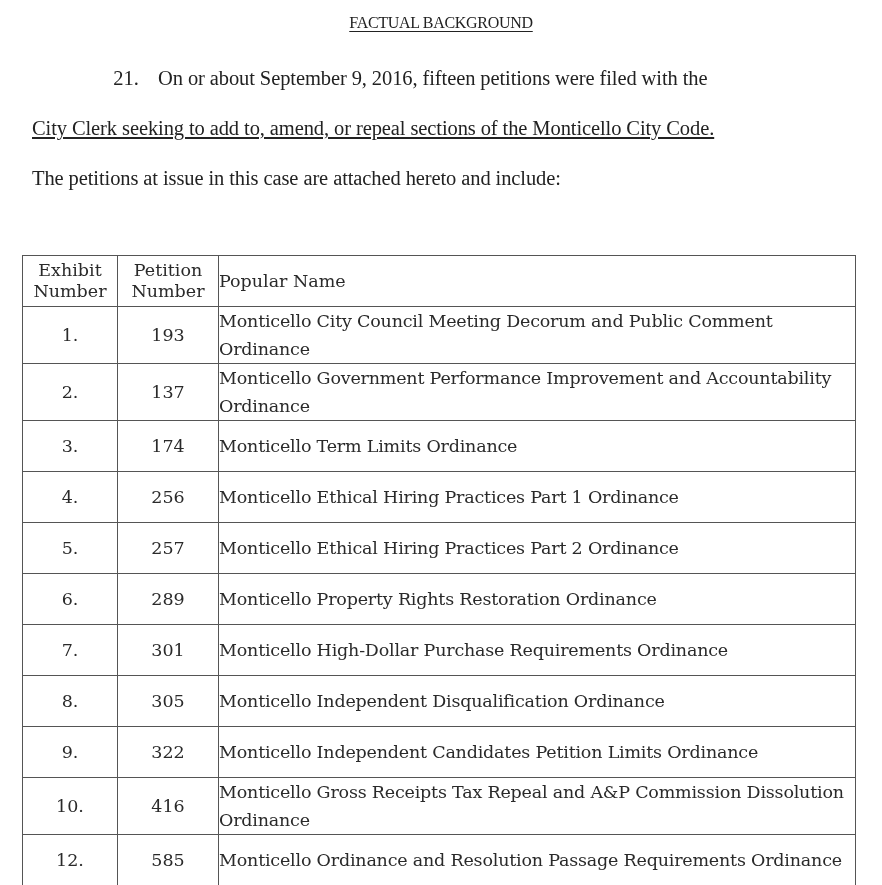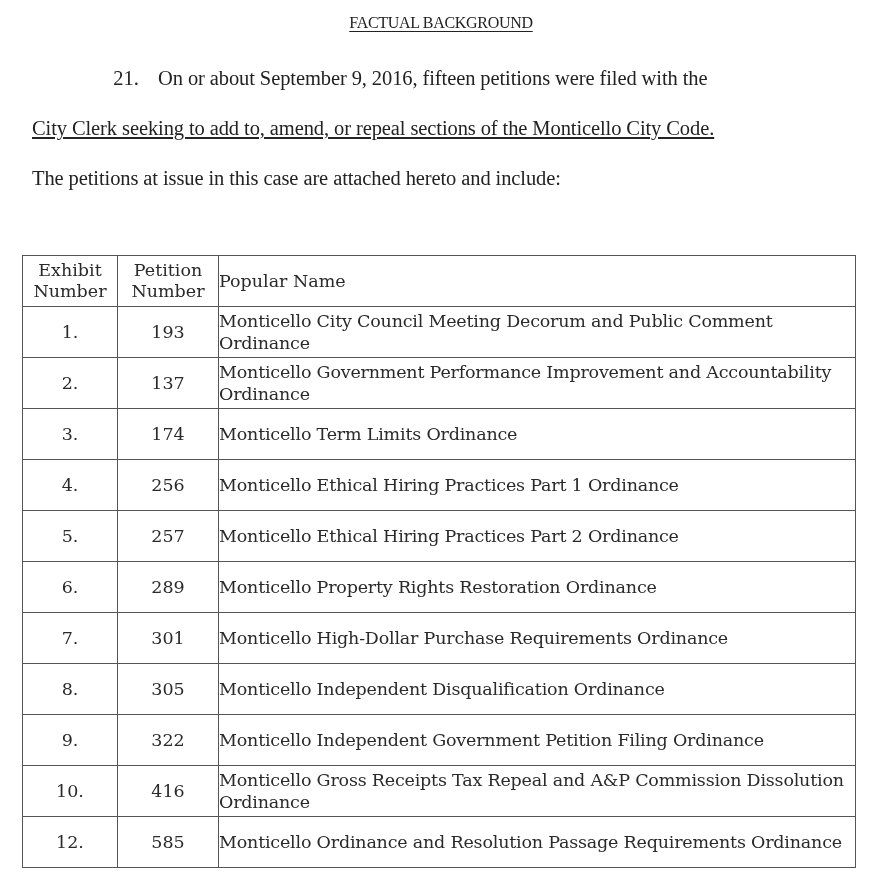--- a/index.html
+++ b/index.html
@@ -71,21 +71,21 @@
     tr.data-row td {
       height: 50px;
       vertical-align: middle;
     }
     td.exhibit, td.petition {
       text-align: center;
     }
     td.name {
       text-align: left;
       padding-left: 9px;
-      line-height: 22px;
+      line-height: 28px;
       letter-spacing: -0.2px;
     }
   </style>
 </head>
 <body>
 
 <div class="heading">
   <span>FACTUAL BACKGROUND</span>
 </div>
 
@@ -151,21 +151,21 @@
         <td class="name">Monticello High-Dollar Purchase Requirements Ordinance</td>
       </tr>
       <tr class="data-row">
         <td class="exhibit">8.</td>
         <td class="petition">305</td>
         <td class="name">Monticello Independent Disqualification Ordinance</td>
       </tr>
       <tr class="data-row">
         <td class="exhibit">9.</td>
         <td class="petition">322</td>
-        <td class="name">Monticello Independent Government Petition Filing Ordinance</td>
+        <td class="name">Monticello Independent Candidates Petition Limits Ordinance</td>
       </tr>
       <tr class="data-row">
         <td class="exhibit">10.</td>
         <td class="petition">416</td>
         <td class="name">Monticello Gross Receipts Tax Repeal and A&amp;P Commission Dissolution Ordinance</td>
       </tr>
       <tr class="data-row">
         <td class="exhibit">12.</td>
         <td class="petition">585</td>
         <td class="name">Monticello Ordinance and Resolution Passage Requirements Ordinance</td>

